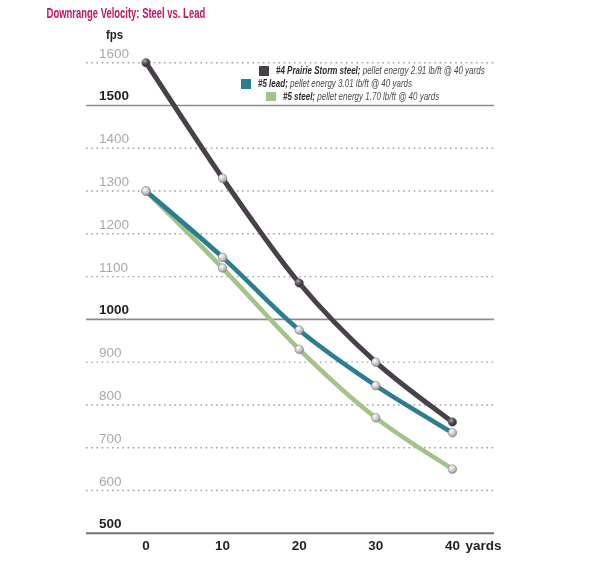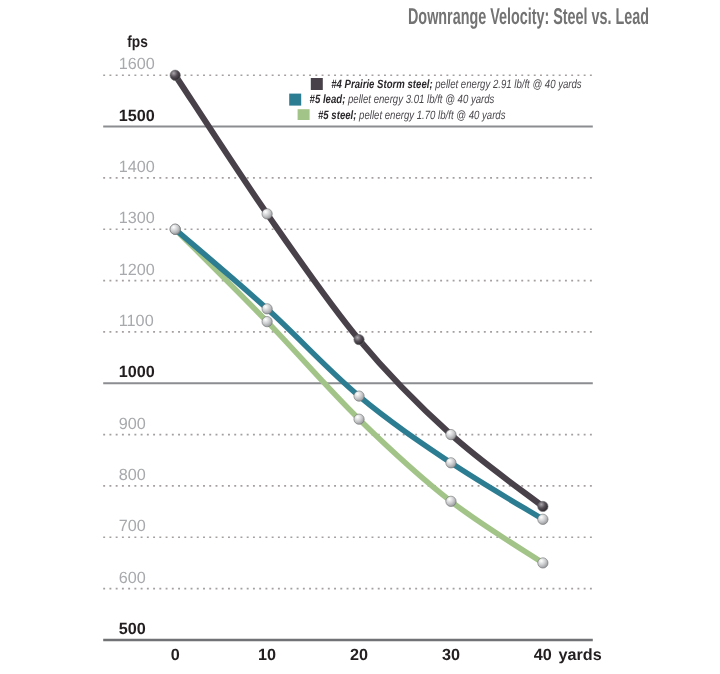--- a/index.html
+++ b/index.html
@@ -1,28 +1,28 @@
 <!DOCTYPE html>
 <html><head>
 <meta charset="utf-8">
 <style>
   html,body{margin:0;padding:0;background:#ffffff;}
   body{width:600px;height:562px;font-family:"Liberation Sans",sans-serif;position:relative;overflow:hidden;}
   .stage{position:absolute;inset:0;width:600px;height:562px;}
   #chart{position:absolute;left:0;top:0;}
-  .title{position:absolute;top:4px;left:0;width:600px;text-align:right;font-weight:bold;
-         font-size:19px;color:#737373;}
+  .title{position:absolute;top:4px;left:0;width:600px;text-align:left;font-weight:bold;
+         font-size:15px;color:#be185d;}
   .cond{display:inline-block;transform:scaleX(0.63);transform-origin:center;white-space:nowrap;}
   .fps{position:absolute;left:106px;top:27px;font-weight:bold;font-size:13.5px;color:#231f20;
        transform:scaleX(0.85);transform-origin:left center;}
   .legend{position:absolute;left:0;top:0;width:600px;height:0;}
   .legend-row{position:absolute;height:11px;white-space:nowrap;text-align:right;}
   .lr0{left:259px;top:60px;}
   .lr1{left:241px;top:73px;}
-  .lr2{left:248px;top:85.5px;}
+  .lr2{left:266px;top:85.5px;}
   .swatch{display:inline-block;width:9.5px;height:9.5px;vertical-align:-1.5px;margin-right:3px;}
   .ltext{display:inline-block;transform:scaleX(0.8);transform-origin:left center;
          font-size:10px;font-style:italic;color:#4b484d;white-space:nowrap;}
   .ltext b{font-style:italic;color:#2b282b;}
   
   .ytl{font:400 13.5px "Liberation Sans",sans-serif;fill:#a7a9ac;}
   .ytb{font:700 13.5px "Liberation Sans",sans-serif;fill:#231f20;}
   .xlab{font:700 13.5px "Liberation Sans",sans-serif;fill:#231f20;}
 </style>
 </head>

